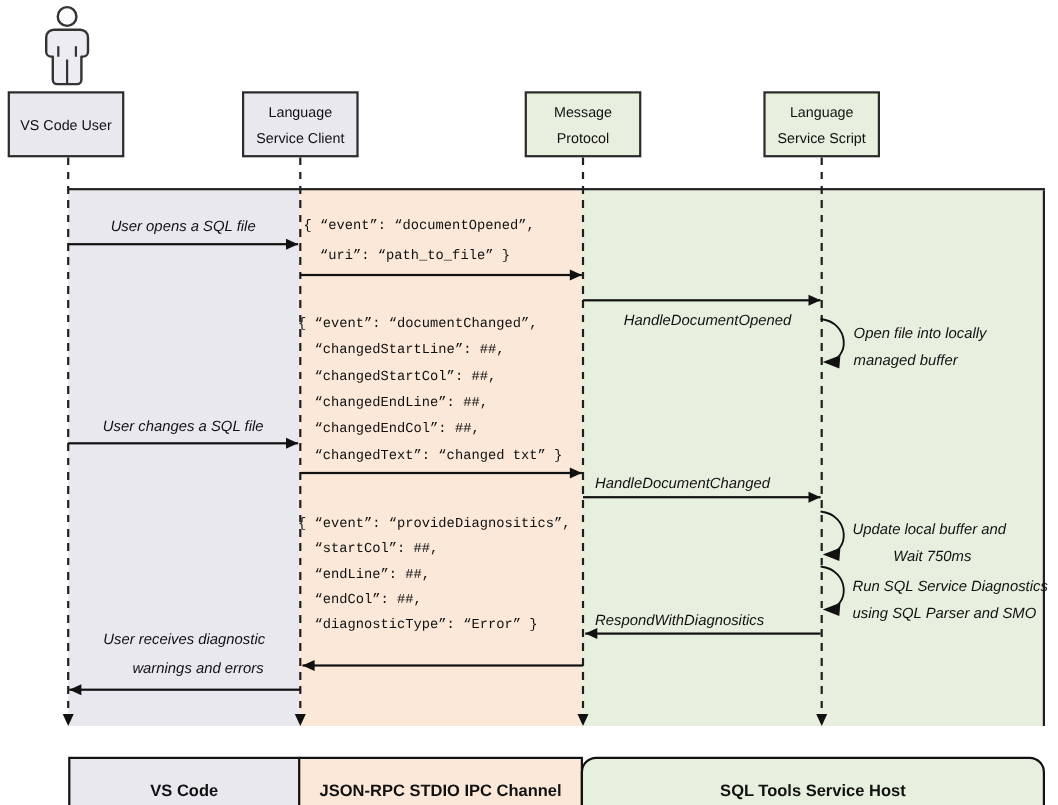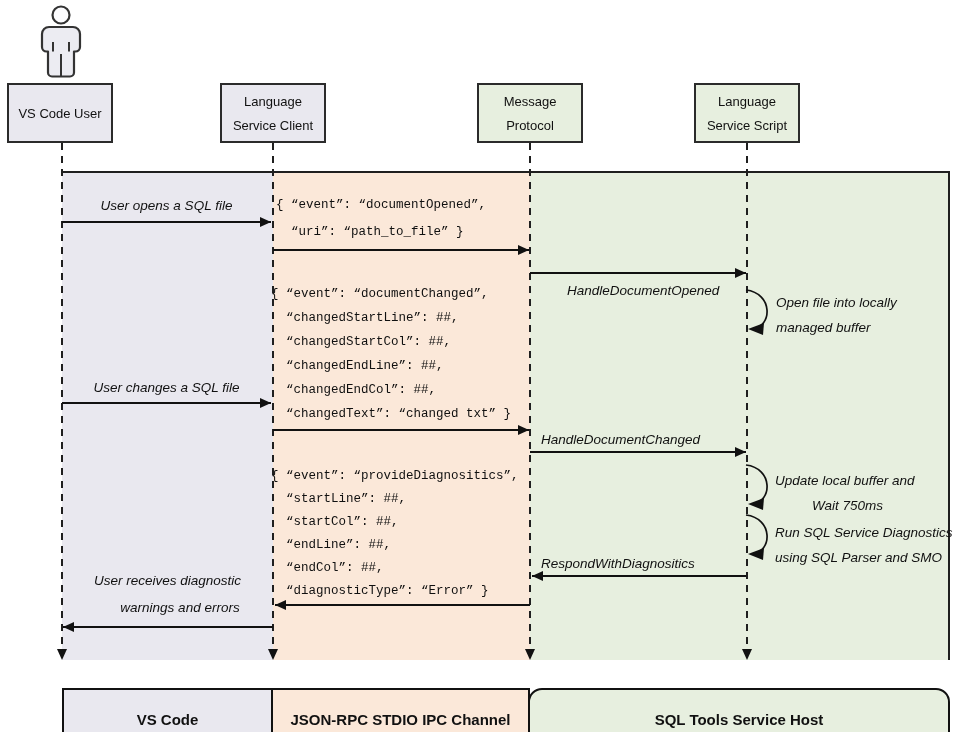--- a/index.html
+++ b/index.html
@@ -150,21 +150,20 @@
 
   <svg class="loop-svg" style="top:511px;" viewBox="0 0 36 50">
     <path d="M1,4 C28,7 28,41 7,43" fill="none" stroke="#111" stroke-width="1.7"></path>
     <polygon points="19,37 3,43 18,49" fill="#111"></polygon>
   </svg>
   <div class="msg-label" style="left:775px;top:525px;">Run SQL Service Diagnostics</div>
   <div class="msg-label" style="left:775px;top:550px;">using SQL Parser and SMO</div>
 
   <div class="payload p3">
     <div>{ “event”: “provideDiagnositics”,</div>
-    <div>  “startLine”: ##,</div>
     <div>  “startCol”: ##,</div>
     <div>  “endLine”: ##,</div>
     <div>  “endCol”: ##,</div>
     <div>  “diagnosticType”: “Error” }</div>
   </div>
 
   <div class="msg-label" style="left:541px;top:556px;">RespondWithDiagnositics</div>
   <div class="arrow arrow-l" style="left:532px;top:575px;width:214px;"></div>
   <div class="arrow arrow-l" style="left:275px;top:604px;width:255px;"></div>
 

